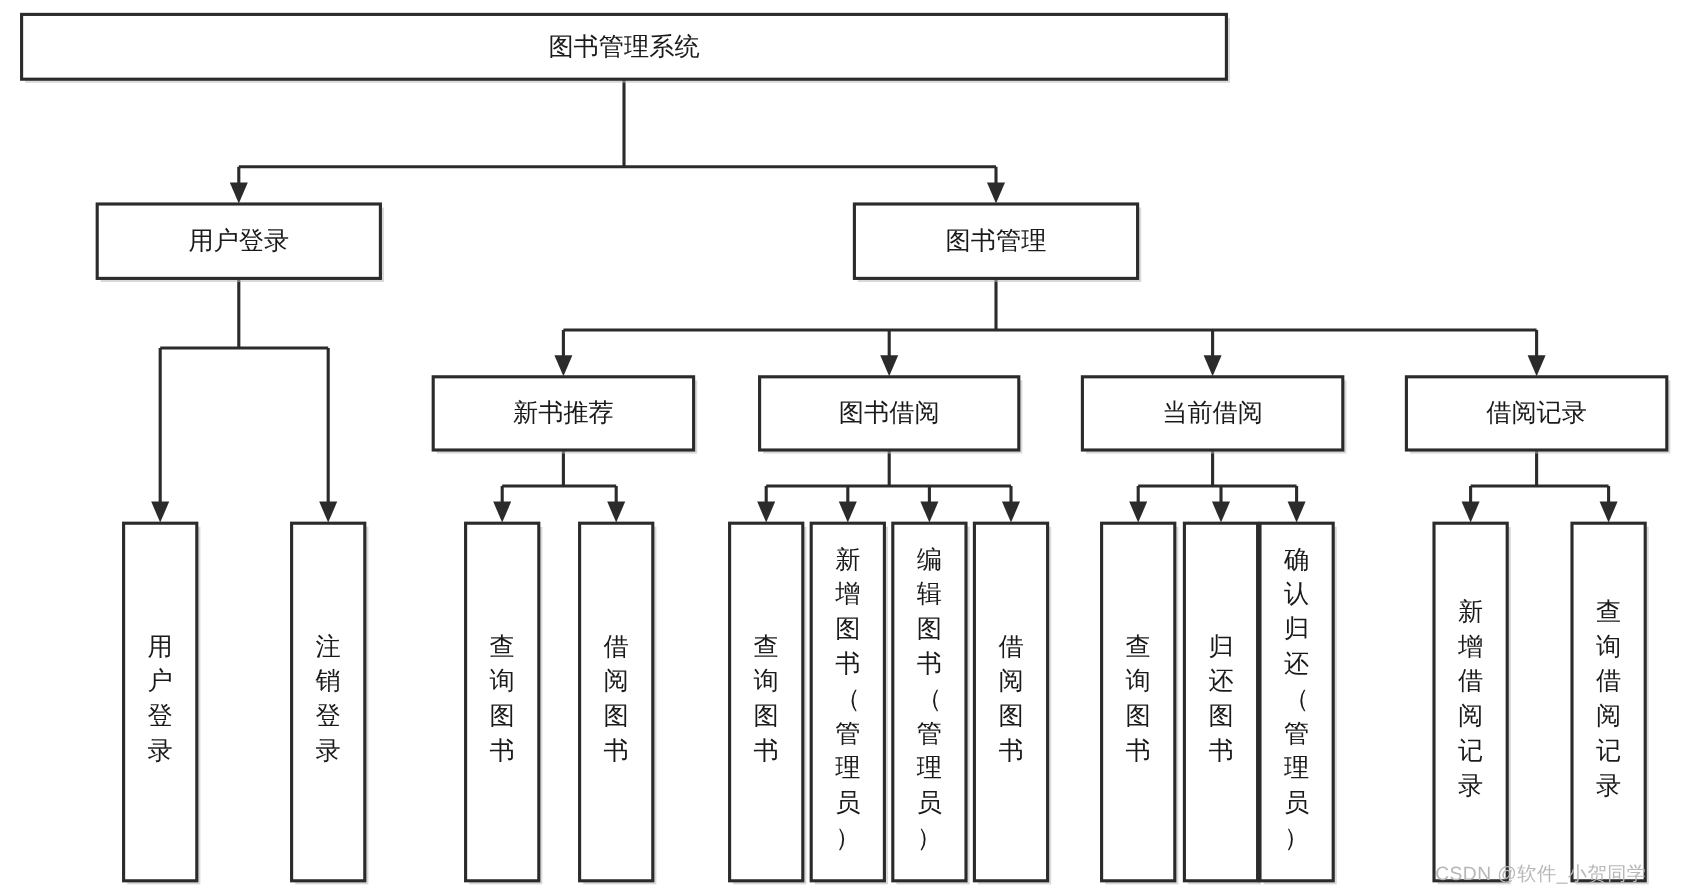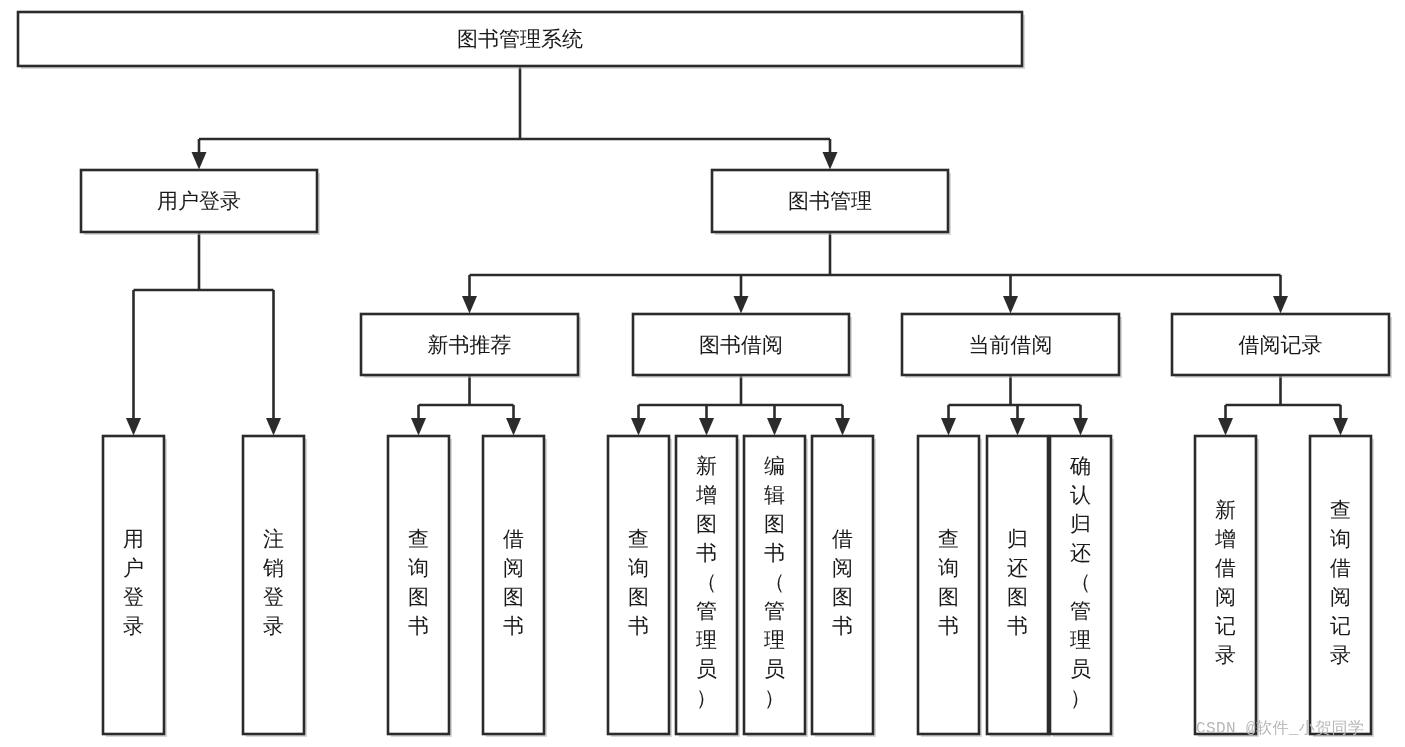--- a/index.html
+++ b/index.html
@@ -56,21 +56,21 @@
     dominant-baseline: middle;
   }
   .node-label-vertical {
     fill: #1a1a1a;
     font-family: "DejaVu Sans", "Liberation Sans", sans-serif;
     font-size: 21px;
     text-anchor: middle;
   }
   .watermark {
     position: absolute;
-    font-family: Liberation Mono, monospace;
+    font-family: Liberation Sans, sans-serif;
     font-size: 16px;
     color: #b7b7b7;
     white-space: nowrap;
     letter-spacing: .4px;
     user-select: none;
   }
 </style>
 </head>
 <body>
 

